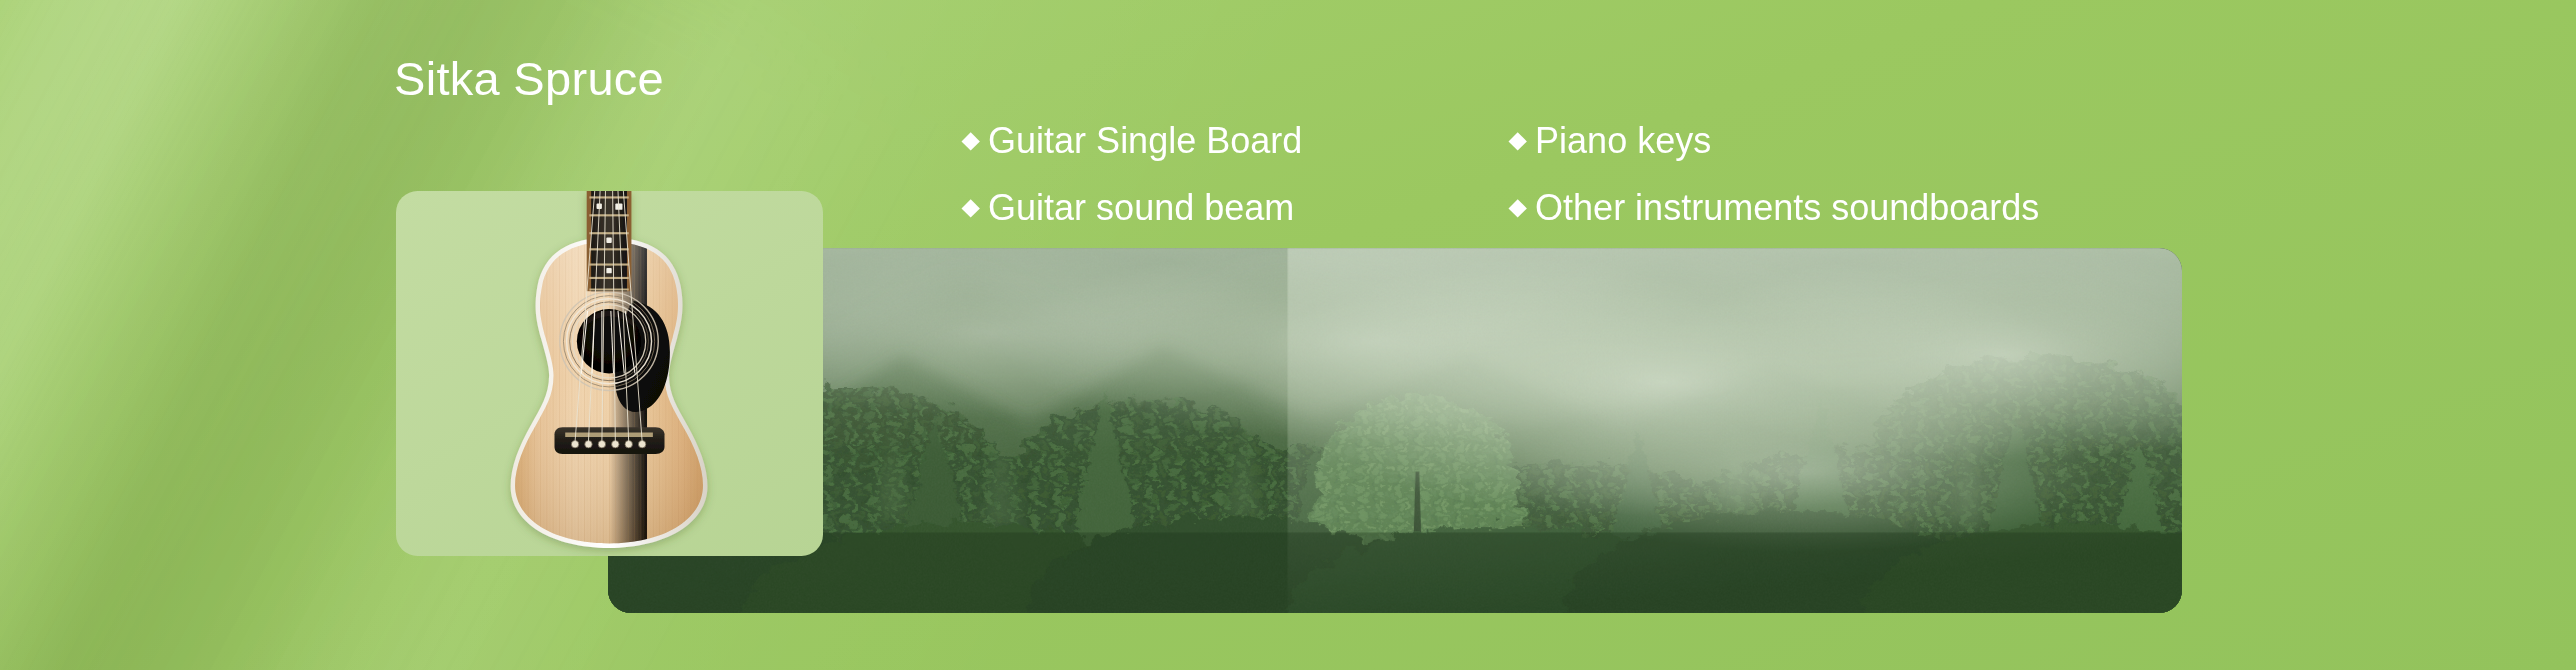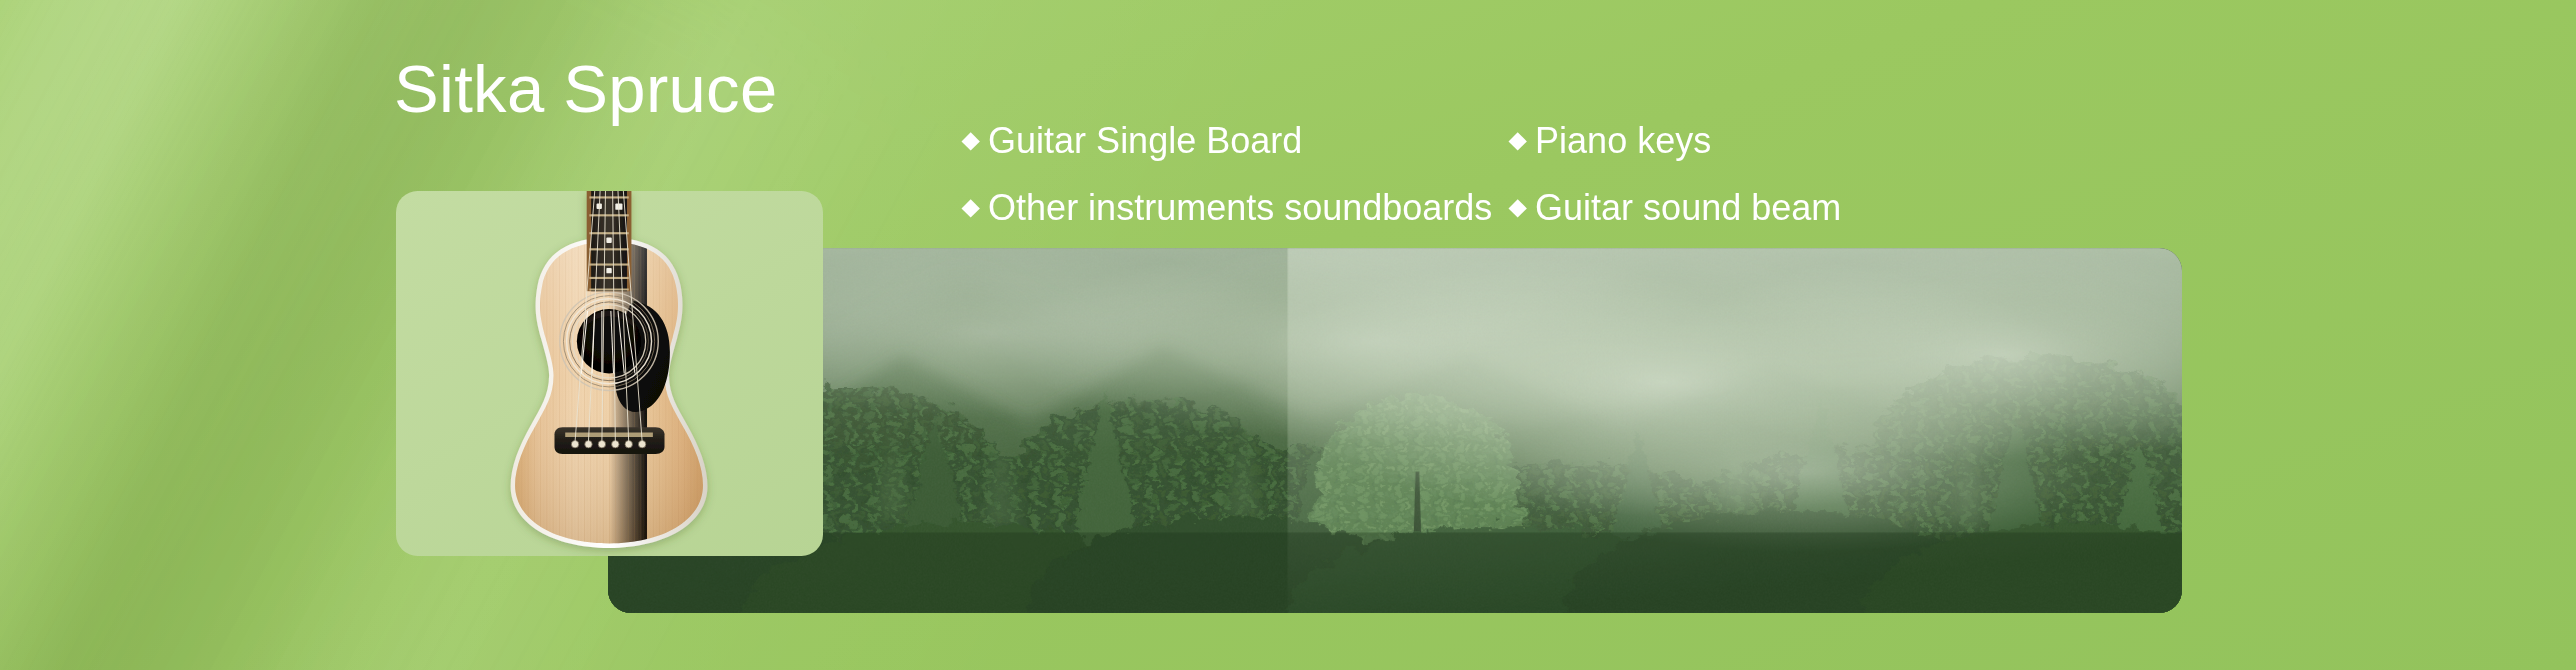--- a/index.html
+++ b/index.html
@@ -34,21 +34,21 @@
        rgba(60,90,30,0.10) 55%,
        rgba(255,255,255,0.05) 74%,
        rgba(255,255,255,0) 100%);
     filter:blur(36px);
     pointer-events:none;
   }
 
   
   .title {
     position:absolute; left:394px; top:55px;
-    font-size:67px;
+    font-size:47px;
     font-weight:300;
     color:#ffffff;
     letter-spacing:0.3px;
     white-space:nowrap;
     line-height:1;
   }
 
   
   .features {
     position:absolute; left:964px; top:107px;
@@ -113,26 +113,26 @@
     <span>Guitar Single Board</span>
   </div>
 
   <div class="feature">
     <span class="diamond"></span>
     <span>Piano keys</span>
   </div>
 
   <div class="feature">
     <span class="diamond"></span>
-    <span>Other instruments soundboards</span>
+    <span>Guitar sound beam</span>
   </div>
 
   <div class="feature">
     <span class="diamond"></span>
-    <span>Guitar sound beam</span>
+    <span>Other instruments soundboards</span>
   </div>
 
 </div>
 
 <div class="forest">
   <svg viewBox="0 0 1760 408" preserveAspectRatio="xMidYMid slice">
     <defs>
       <linearGradient id="sky" x1="0" y1="0" x2="0.3" y2="1">
         <stop offset="0%" stop-color="#8fa58a"></stop>
         <stop offset="35%" stop-color="#738c6d"></stop>

